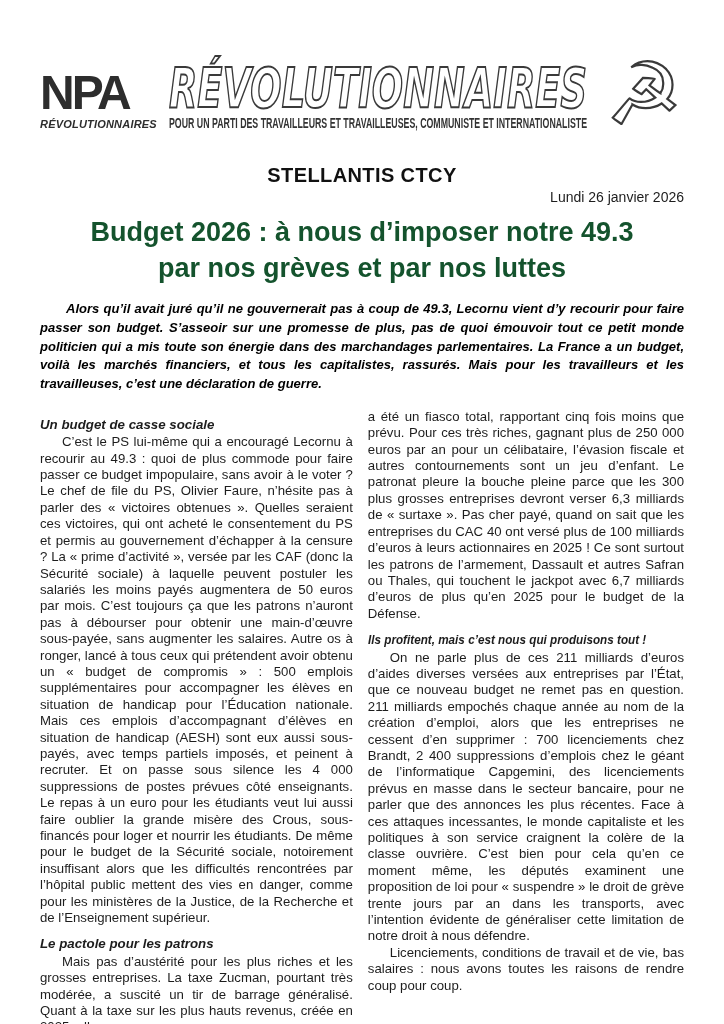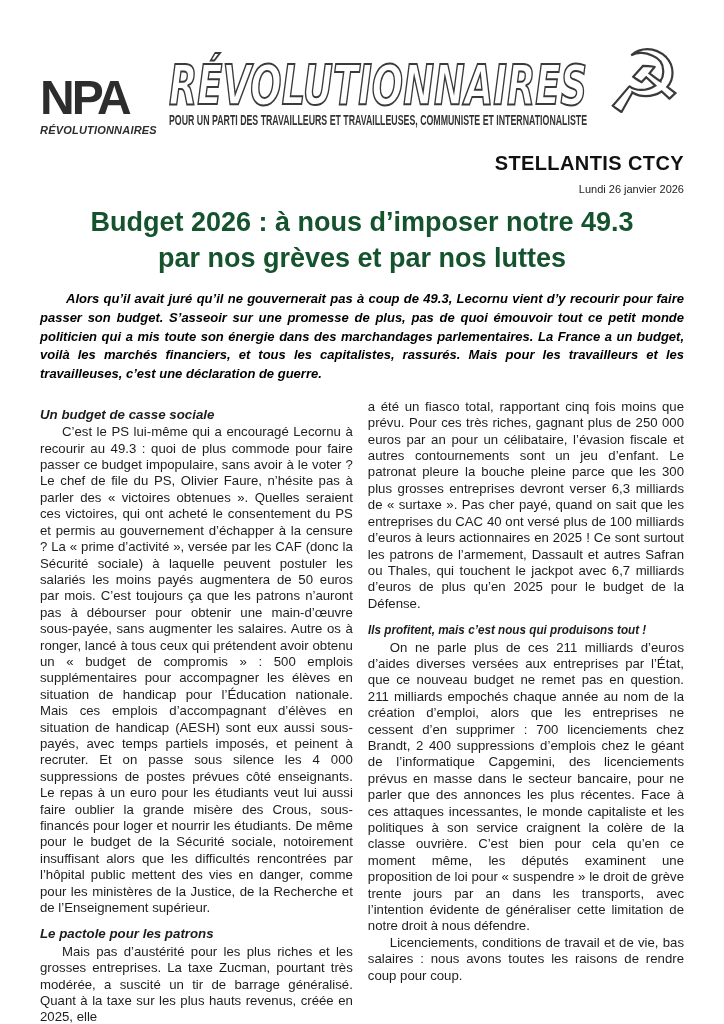--- a/index.html
+++ b/index.html
@@ -9,39 +9,39 @@
     position: relative;
     width: 724px; height: 1024px;
     margin: 0 auto;
     background: #ffffff;
     color: #1d1d1d;
     overflow: hidden;
   }
   .inner { padding: 32px 40px 0 40px; }
 
   
-  .masthead { display: flex; align-items: flex-end; justify-content: space-between; }
+  .masthead { display: flex; align-items: center; justify-content: space-between; margin-top: 12px; }
   .logo-block { width: 140px; padding-top: 8px; }
   .logo-npa {
     font-size: 48px; font-weight: bold; line-height: 0.95;
     letter-spacing: -3px; color: #2d2d2d;
   }
   .logo-npa-sub {
     font-size: 11px; font-weight: bold; font-style: italic;
     color: #2d2d2d; margin-top: 3px; letter-spacing: 0.2px; white-space: nowrap;
   }
   .masthead-center { flex: 0 0 auto; margin: 0 6px 0 10px; }
   .emblem { flex: 0 0 auto; }
 
   
   .org-title {
-    text-align: right; font-weight: bold; font-size: 20px;
+    text-align: center; font-weight: bold; font-size: 20px;
     letter-spacing: 0.4px; margin-top: 16px; color: #111;
   }
-  .date-line { text-align: right; font-size: 11px; margin-top: 8px; color: #1d1d1d; }
+  .date-line { text-align: right; font-size: 14px; margin-top: 2px; color: #1d1d1d; }
   .headline {
     text-align: center; font-weight: bold; font-size: 27px;
     line-height: 1.32; margin-top: 10px; color: #14532d;
   }
   .headline span { display: block; }
 
   .lede {
     margin-top: 14px;
     font-weight: bold; font-style: italic;
     font-size: 13px; line-height: 1.44;

